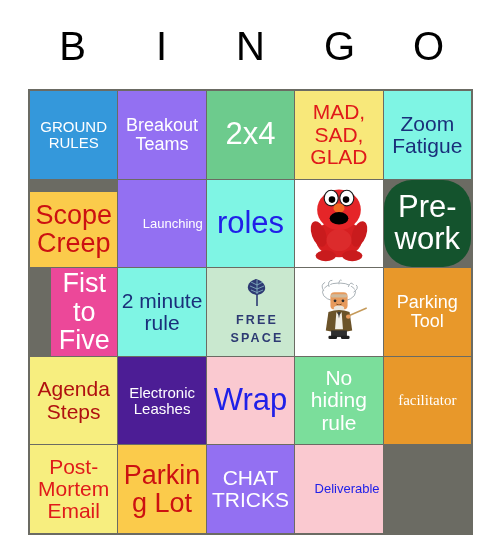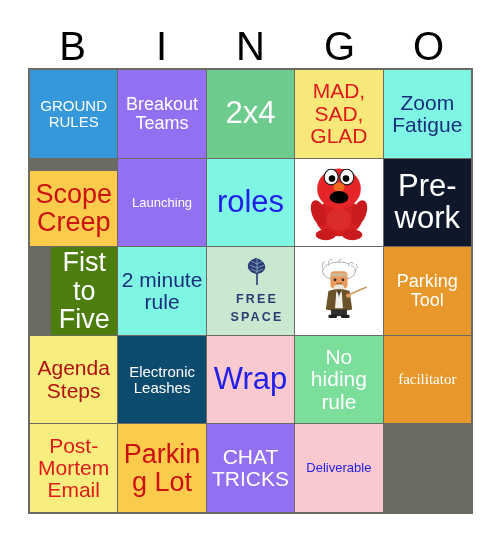--- a/index.html
+++ b/index.html
@@ -40,21 +40,21 @@
     line-height: 1;
     font-weight: 400;
     color: #000000;
     letter-spacing: 0px;
   }
 
   
   #grid {
     position: absolute;
     left: 28px;
-    top: 68px;
+    top: 89px;
     width: 445px;
     height: 446px;
     display: grid;
     grid-template-columns: repeat(5, 1fr);
     grid-template-rows: repeat(5, 1fr);
     border: 2px solid #6b6b63;
     box-sizing: border-box;
     background: #6b6b63;
     gap: 1px;
   }
@@ -70,21 +70,21 @@
     padding: 2px 3px;
   }
   .cell .txt {
     display: block;
     width: 100%;
     line-height: 1.06;
     word-break: break-word;
   }
 
   
-  .s-xs  { font-size: 13px; }
+  .s-xs  { font-size: 13px; text-align: right; }
   .s-sm  { font-size: 15px; }
   .s-md  { font-size: 18px; }
   .s-lg  { font-size: 21px; }
   .s-xl  { font-size: 27px; }
   .s-xxl { font-size: 31px; }
 
   
   .free-inner {
     display: flex;
     flex-direction: column;
@@ -161,24 +161,24 @@
             <ellipse cx="50" cy="33" rx="28" ry="26" fill="#e52528"></ellipse>
             <ellipse cx="40" cy="18" rx="9" ry="10" fill="#ffffff" stroke="#1a1a1a" stroke-width="1.4"></ellipse>
             <ellipse cx="60" cy="18" rx="9" ry="10" fill="#ffffff" stroke="#1a1a1a" stroke-width="1.4"></ellipse>
             <circle cx="41" cy="20" r="4.2" fill="#000000"></circle>
             <circle cx="59" cy="20" r="4.2" fill="#000000"></circle>
             <ellipse cx="50" cy="31" rx="7" ry="6" fill="#f26a21"></ellipse>
             <ellipse cx="50" cy="44" rx="12" ry="8" fill="#000000"></ellipse>
           </svg>
         </div>
       </div>
-      <div class="cell" style="background: #0f172a; color: rgb(255, 255, 255);">
+      <div class="cell" style="background: #14532d; color: rgb(255, 255, 255); border-radius: 28px;">
         <span class="txt s-xxl">Pre-work</span>
       </div>
-      <div class="cell" style="background: #4d7c0f; color: rgb(255, 255, 255); margin-left: 21px;">
+      <div class="cell" style="background: #ec4899; color: rgb(255, 255, 255); margin-left: 21px;">
         <span class="txt s-xl">Fist to Five</span>
       </div>
       <div class="cell" style="background: rgb(127, 245, 228); color: rgb(26, 47, 122);">
         <span class="txt s-lg">2 minute rule</span>
       </div>
       <div class="cell" style="background: rgb(201, 232, 207); color: rgb(45, 58, 115); padding-left: 16px;">
         <div class="free-inner">
           <svg class="free-leaf" width="30" height="32" viewBox="0 0 30 32">
             <path d="M15 29 L15 17" stroke="#2d3a73" stroke-width="1.6" fill="none"></path>
             <path d="M15 18 C3 16 3 5 14 2 C25 5 27 16 15 18 Z" fill="#2d3a73"></path>
@@ -211,21 +211,21 @@
             <circle cx="64" cy="57" r="3.4" fill="#e79a5c"></circle>
           </svg>
         </div>
       </div>
       <div class="cell" style="background: rgb(232, 152, 42); color: rgb(255, 255, 255);">
         <span class="txt s-md">Parking Tool</span>
       </div>
       <div class="cell" style="background: rgb(247, 238, 127); color: rgb(176, 16, 16);">
         <span class="txt s-lg">Agenda Steps</span>
       </div>
-      <div class="cell" style="background: #0c4a6e; color: rgb(255, 255, 255);">
+      <div class="cell" style="background: #4c1d95; color: rgb(255, 255, 255);">
         <span class="txt s-sm">Electronic Leashes</span>
       </div>
       <div class="cell" style="background: rgb(250, 201, 208); color: rgb(32, 32, 232);">
         <span class="txt s-xxl">Wrap</span>
       </div>
       <div class="cell" style="background: rgb(123, 222, 155); color: rgb(255, 255, 255);">
         <span class="txt s-lg">No hiding rule</span>
       </div>
       <div class="cell" style="background: rgb(232, 152, 42); color: rgb(255, 255, 255); font-family: Liberation Serif, serif;">
         <span class="txt s-sm">facilitator</span>

